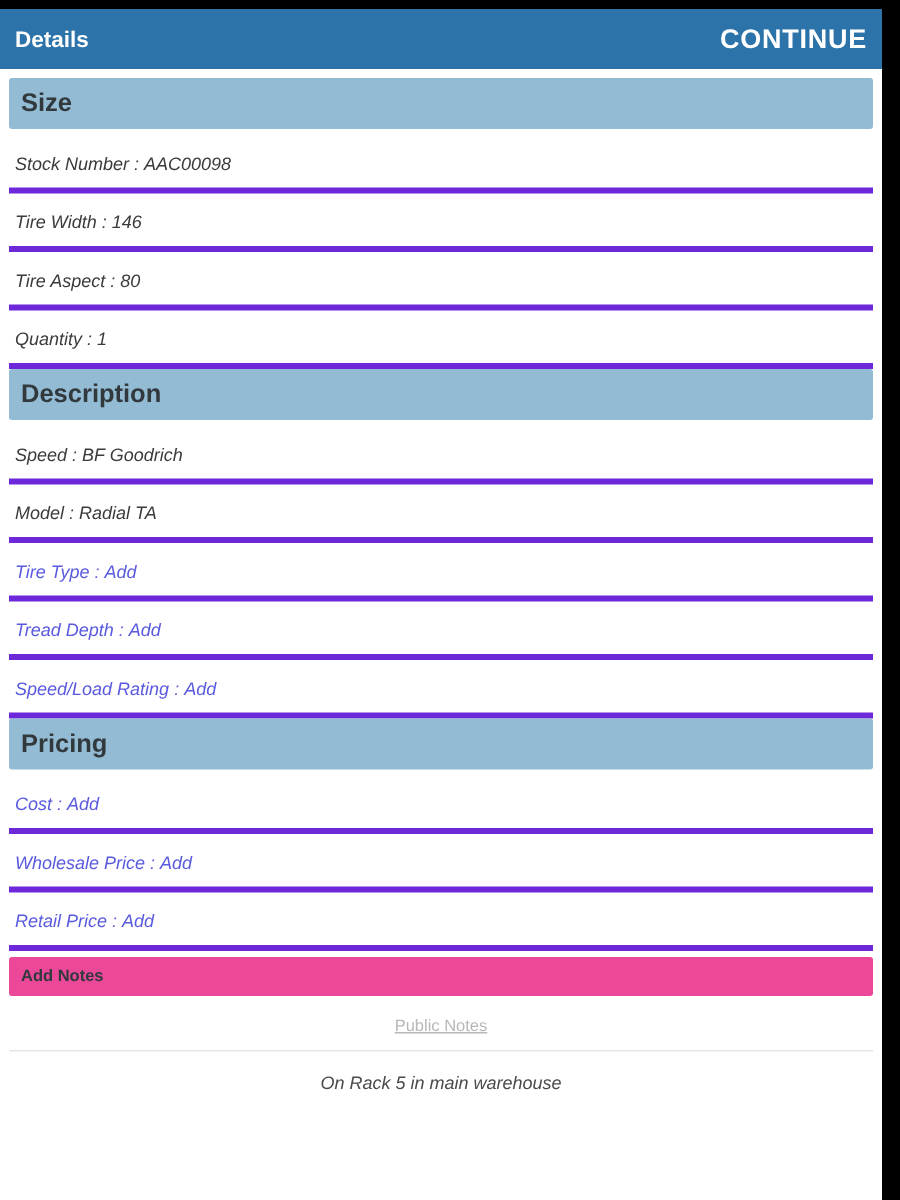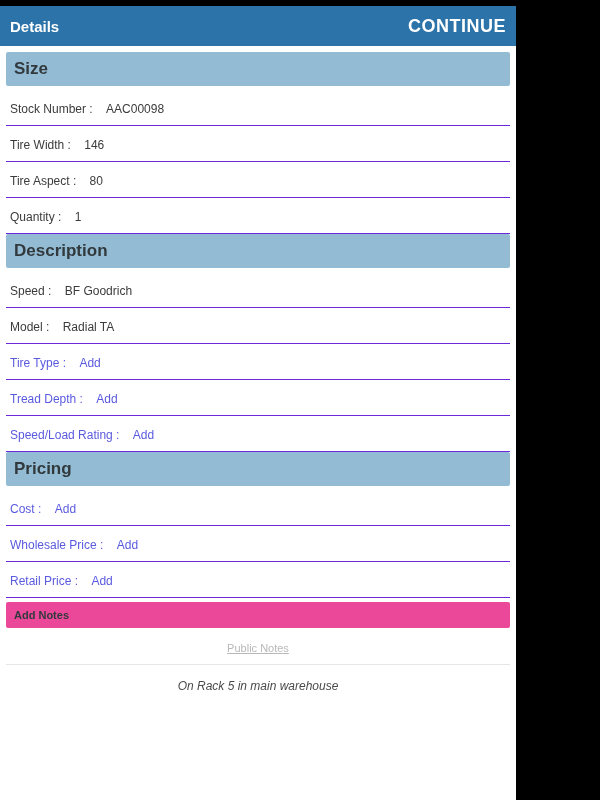--- a/index.html
+++ b/index.html
@@ -5,21 +5,21 @@
   * { margin: 0; padding: 0; box-sizing: border-box; }
   html, body {
     width: 600px;
     height: 800px;
     font-family: Arial, Helvetica, sans-serif;
     background: #000;
     overflow: hidden;
   }
   .screen {
     background: #fff;
-    width: 516px;
+    width: 588px;
     height: 800px;
     display: flex;
     flex-direction: column;
   }
   .status-bar {
     height: 6px;
     background: #000;
   }
   .header {
     background: #2b73a8;
@@ -50,25 +50,26 @@
     background: #93bcd4;
     color: #31393d;
     font-size: 17px;
     font-weight: bold;
     padding: 7px 8px;
     border-radius: 2px;
     margin-bottom: 4px;
   }
   .row {
     padding: 12px 4px 9px 4px;
-    border-bottom: 1px solid #6d28d9;
+    border-bottom: 4px solid #6d28d9;
     font-size: 12px;
     color: #3b3b3b;
     display: flex;
-    gap: 10px;
+    gap: 0;
+    font-style: italic;
   }
   .row .label::after {
     content: " : ";
     white-space: pre;
   }
   .row .value {
     color: #3b3b3b;
   }
   .row.link .label,
   .row.link .value {

